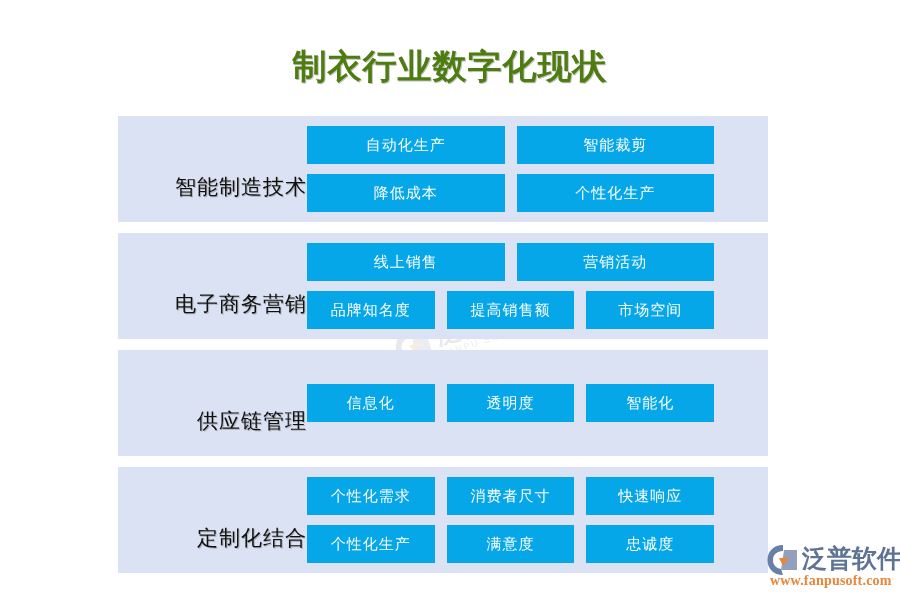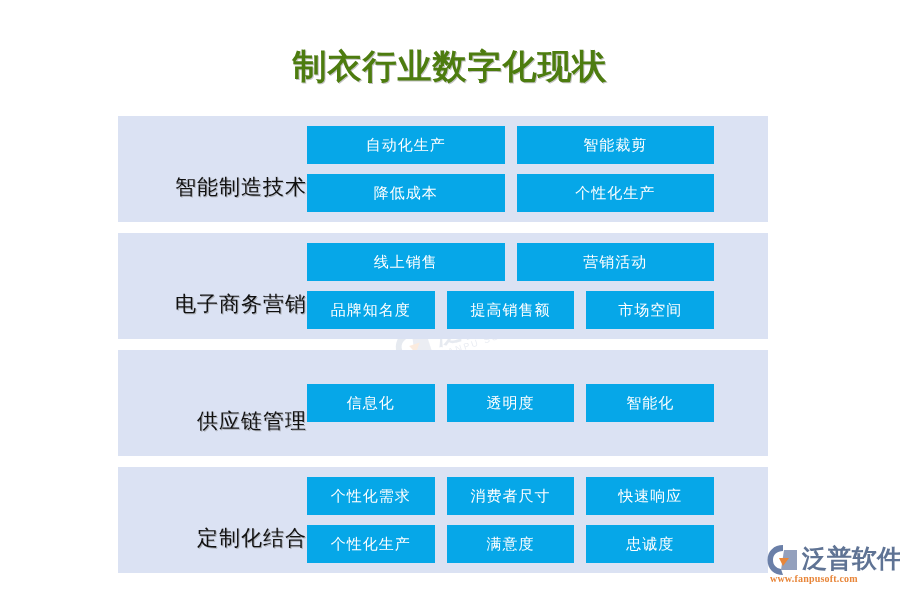--- a/index.html
+++ b/index.html
@@ -161,21 +161,21 @@
     font-weight: bold;
     color: #5f7394;
     letter-spacing: 0px;
     white-space: nowrap;
   }
   .brand-url {
     position: absolute;
     left: 4px;
     top: 31px;
     font-family: "Liberation Serif", "DejaVu Serif", serif;
-    font-size: 10px;
+    font-size: 14px;
     font-weight: bold;
     color: #e8863a;
     letter-spacing: 0.2px;
     white-space: nowrap;
     text-align: right;
   }
 </style>
 </head>
 <body>
 

